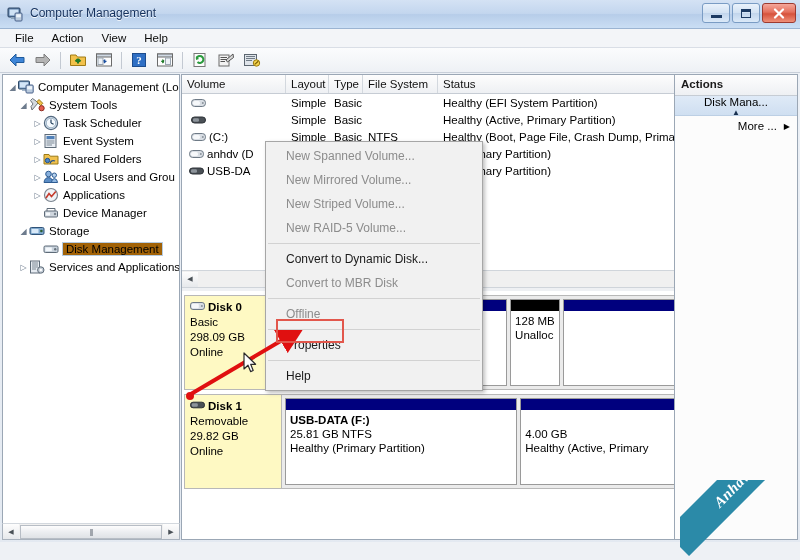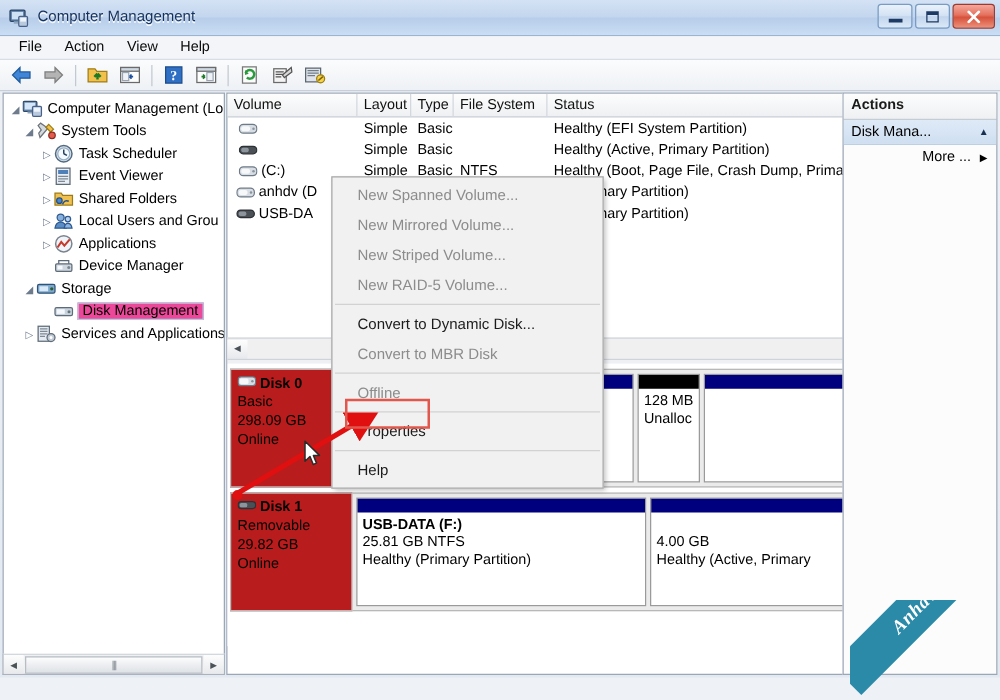--- a/index.html
+++ b/index.html
@@ -75,21 +75,21 @@
   #leftpane { left:2px; width:178px; top:74px; bottom:20px; background:#fff; overflow:hidden;}
   #midpane  { left:181px; right:104px; top:74px; bottom:20px; background:#fff; }
   #rightpane{ right:2px; width:124px; top:74px; bottom:20px; background:#fcfcfc; }
 
   
   .tree { padding:3px 0 0 2px; font-size:11.5px; color:#000; }
   .trow { display:flex; align-items:center; height:18px; white-space:nowrap; padding-left:2px; }
   .tglyph { width:11px; text-align:center; color:#6d7b8d; font-size:8px; flex:0 0 11px; }
   .ticon { width:16px; height:16px; margin-right:4px; flex:0 0 16px; }
   .tlabel { font-size:11.5px; }
-  .trow.sel .tlabel { background:#ec4899; border:1px solid #b5cbe2; padding:0 3px; margin-left:-1px; }
+  .trow.sel .tlabel { background:#a16207; border:1px solid #b5cbe2; padding:0 3px; margin-left:-1px; }
   .hscroll-l {
     position:absolute; left:2px; bottom:20px; width:178px; height:17px;
     background:#f0f0f0; border:1px solid #a9b2bd; border-top:1px solid #d3d8de;
     display:flex; align-items:center;
   }
   .hs-arrow { width:16px; height:15px; display:flex; align-items:center; justify-content:center; font-size:7px; color:#4a5157;
     background:linear-gradient(180deg,#fdfdfd,#e7e9ec); }
   .hs-thumb { height:14px; flex:1; margin:0 1px;
     background:linear-gradient(180deg,#fdfdfd 0%,#eceef1 50%,#dfe2e6 100%);
     border:1px solid #b7bdc5; display:flex; align-items:center; justify-content:center;
@@ -106,21 +106,21 @@
   .vscroll-h {
     position:absolute; left:0; right:0; top:195px; height:17px; background:#f0f0f0;
     border-top:1px solid #d0d5db; display:flex; align-items:center;
   }
   .vsplit { position:absolute; left:0; right:0; top:212px; height:4px; background:#eef0f3; border-top:1px solid #cfd4da;}
 
   
   .diskarea { position:absolute; left:0; right:0; top:216px; bottom:22px; background:#fff; overflow:hidden; }
   .diskrow { position:relative; height:95px; margin:4px 2px 0 2px; display:flex; }
   .diskinfo {
-    width:98px; flex:0 0 98px; background:#b91c1c; border:1px solid #b8b8b8;
+    width:98px; flex:0 0 98px; background:#fef9c3; border:1px solid #b8b8b8;
     padding:4px 5px; font-size:11.5px; color:#000; line-height:15px;
   }
   .dtitle { font-weight:bold; display:flex; align-items:center; gap:3px; }
   .dparts { flex:1; border:1px solid #b8b8b8; border-left:none; background:#ebebeb; padding:3px; display:flex; gap:3px; position:relative; }
   .part { background:#fff; border:1px solid #9a9a9a; position:relative; display:flex; flex-direction:column; }
   .partbar { height:11px; flex:0 0 11px; }
   .partbar.primary { background:#00007e; }
   .partbar.unalloc { background:#000; }
   .parttext { padding:3px 4px; font-size:11.5px; line-height:14px; color:#000; overflow:hidden; white-space:nowrap; }
   .parttext b { font-weight:bold; }
@@ -146,21 +146,21 @@
   .lgsw { width:11px; height:11px; border:1px solid #555; }
 
   
   .acthead {
     height:21px; background:linear-gradient(180deg,#fdfdfd,#eef0f3);
     border-bottom:1px solid #c6ccd4; padding:3px 0 0 6px; font-weight:bold; font-size:11.5px; color:#1a1a1a;
   }
   .actitem {
     height:20px; display:flex; align-items:center; justify-content:space-between;
     padding:0 6px 0 6px; font-size:11.5px;
-    background:linear-gradient(180deg,#dfeaf7,#cfdff1); border-bottom:1px solid #bccfe4;
+    background:linear-gradient(180deg,#dfeaf7,#cfdff1); border-bottom:1px solid #bccfe4;flex-direction:column;
   }
   .actsub { height:20px; display:flex; align-items:center; justify-content:flex-end; gap:7px; padding-right:7px; font-size:11.5px; }
 
   
   .ctxmenu {
     position:absolute; left:265px; top:141px; width:218px;
     background:#f1f1f1; border:1px solid #a6a6a6;
     box-shadow:2px 2px 4px rgba(0,0,0,.25);
     padding:2px 0; z-index:50;
   }
@@ -338,21 +338,21 @@
 
       <div class="trow" style="padding-left:27px">
         <span class="tglyph">▷</span>
         <span class="ticon">
           <svg width="16" height="16" viewBox="0 0 16 16">
             <rect x="2" y="1.5" width="11" height="13" fill="#e9eef4" stroke="#5e6b78"></rect>
             <rect x="3.5" y="3" width="8" height="3.2" fill="#5080b8"></rect>
             <path d="M3.5 8 H11.5 M3.5 10 H11.5 M3.5 12 H9" stroke="#7d8995" stroke-width="1"></path>
           </svg>
         </span>
-        <span class="tlabel">Event Viewer</span>
+        <span class="tlabel">Event System</span>
       </div>
 
       <div class="trow" style="padding-left:27px">
         <span class="tglyph">▷</span>
         <span class="ticon">
           <svg width="16" height="16" viewBox="0 0 16 16">
             <path d="M1 3.5 L6 3.5 L7.2 5.2 L15 5.2 L15 13 L1 13 Z" fill="#f0c14e" stroke="#9c7a16"></path>
             <circle cx="4.5" cy="9.5" r="2.2" fill="#4c86c6" stroke="#21518c"></circle>
             <path d="M7 12.5 Q8.5 8.5 12 10" stroke="#21518c" stroke-width="1.2" fill="none"></path>
           </svg>

